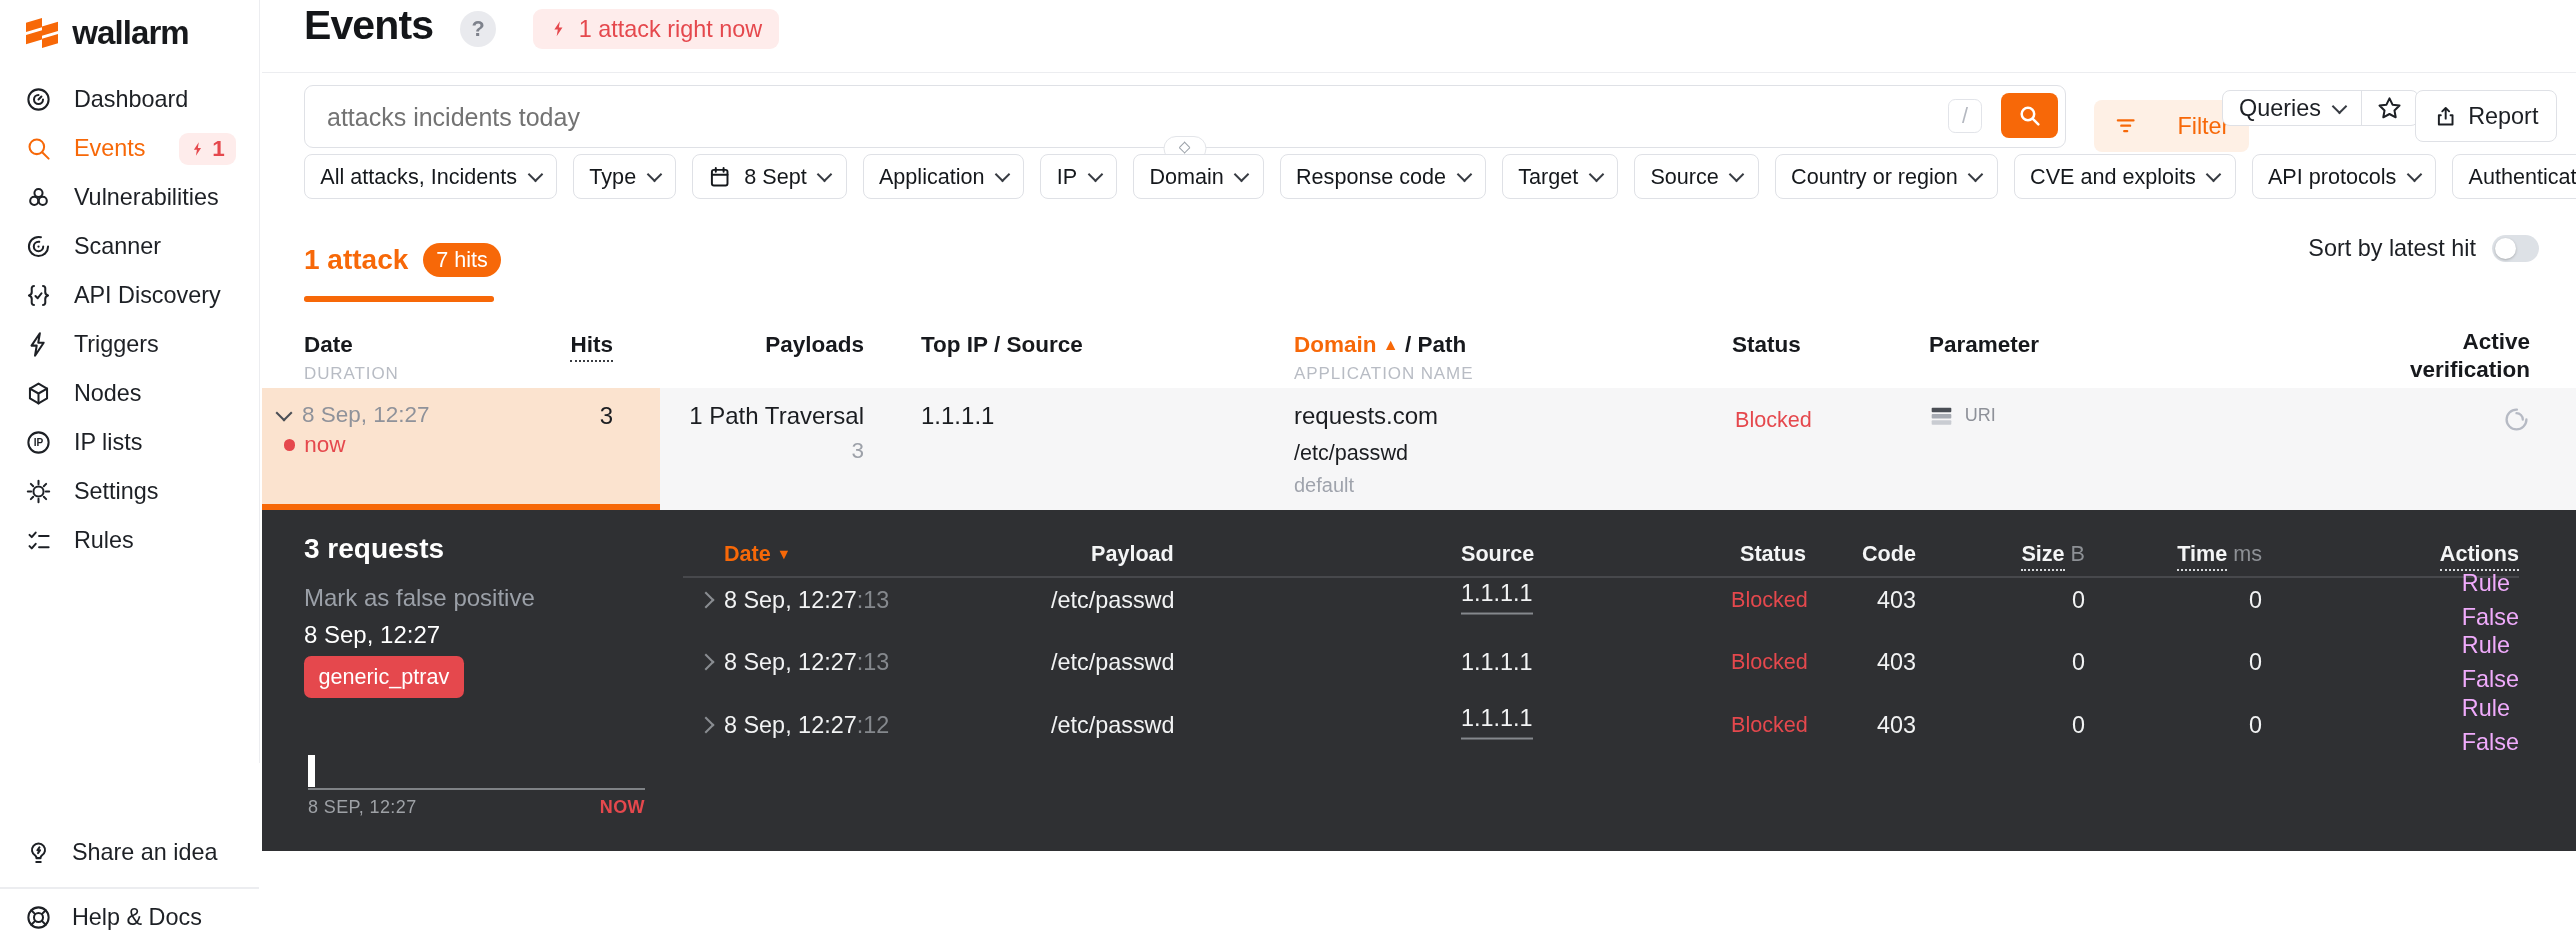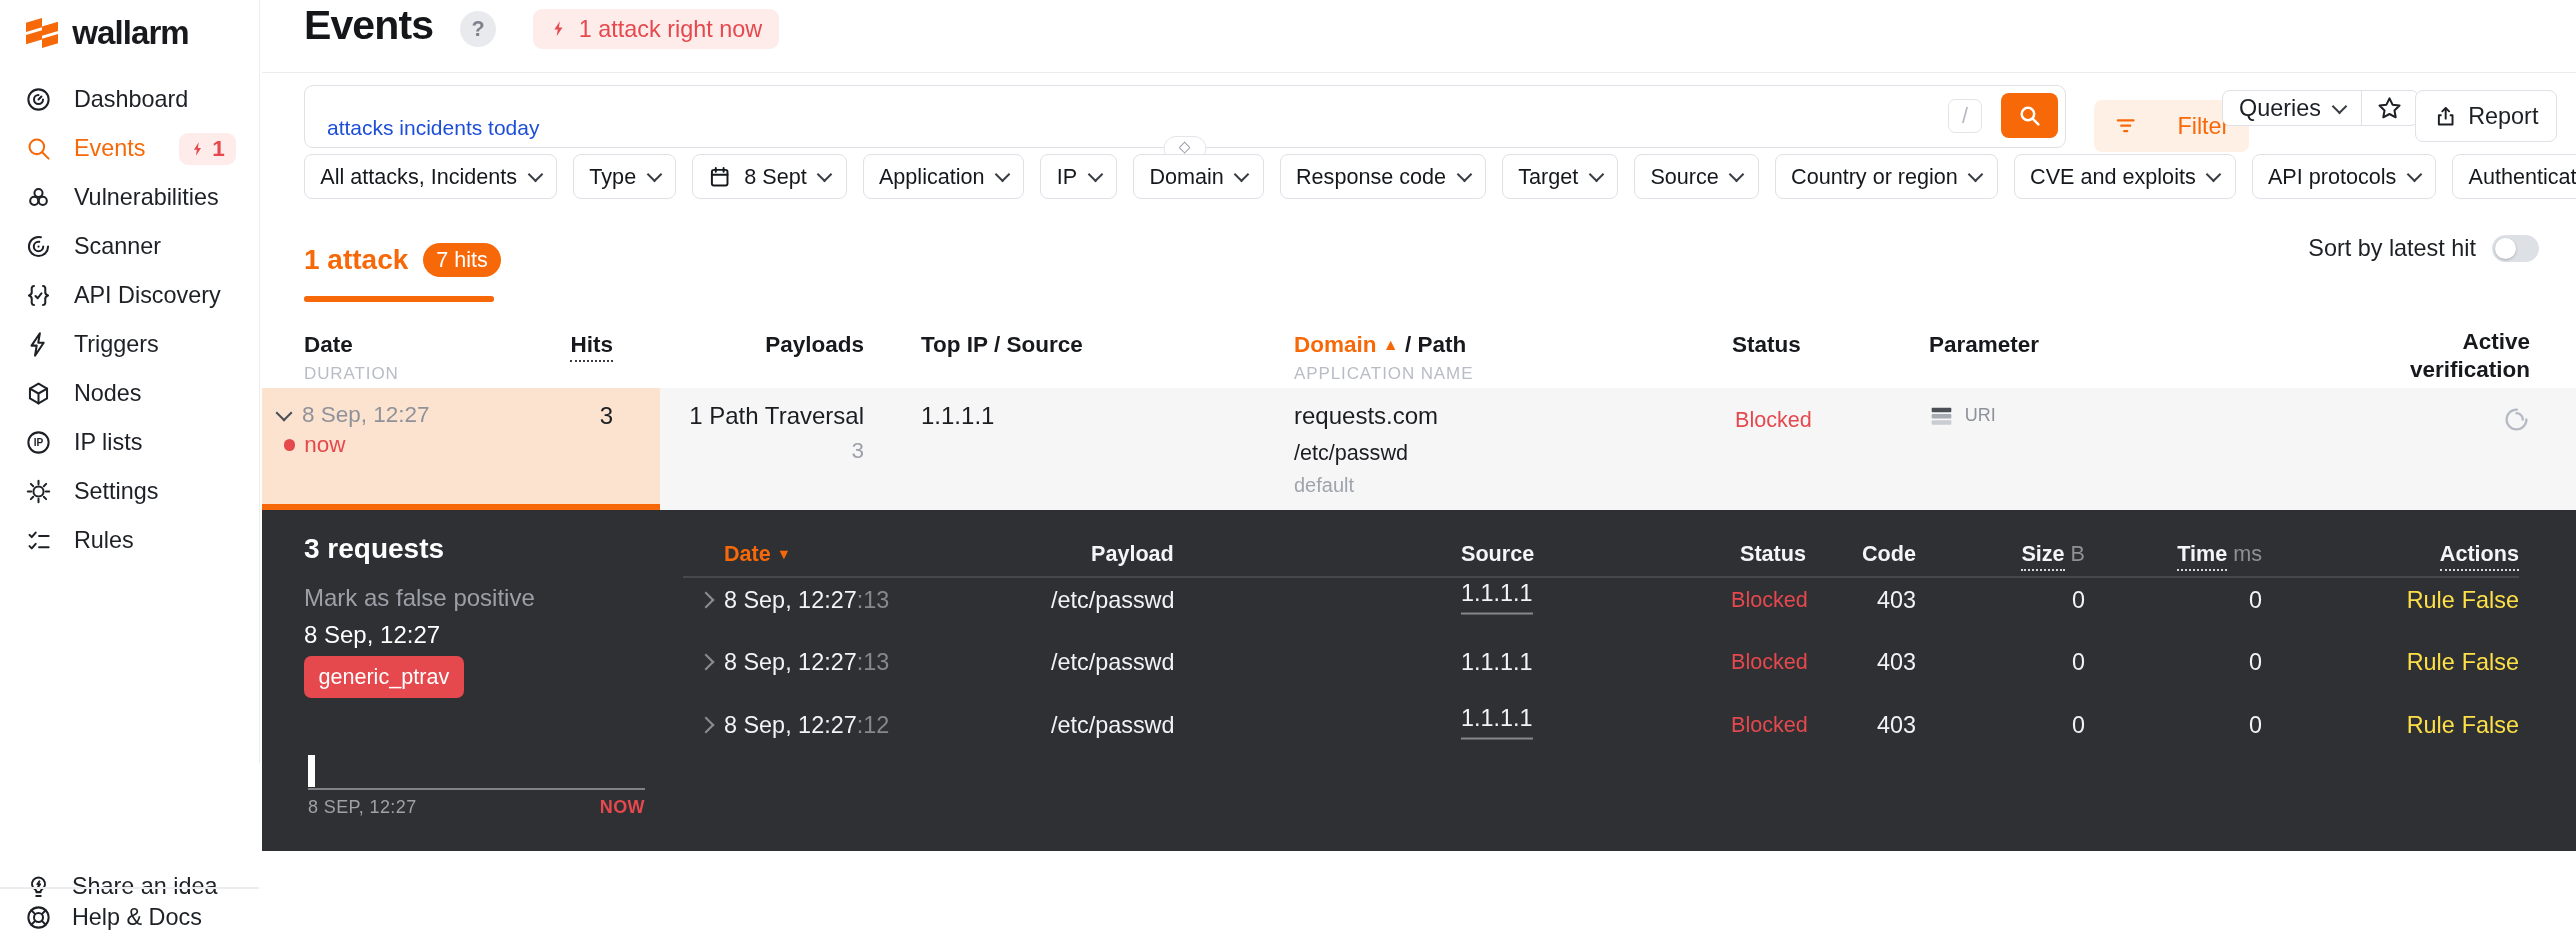--- a/index.html
+++ b/index.html
@@ -23,21 +23,21 @@
   
   .main{position:absolute;left:262px;top:0;width:2314px;height:943px;}
   .page-header{position:absolute;top:0;left:0;right:0;height:72px;border-bottom:1.8px solid #ECEDF0;}
   .page-title{position:absolute;left:42px;top:1.8px;margin:0;font-size:41px;font-weight:800;color:#141619;letter-spacing:-0.9px;}
   .help-circle{position:absolute;left:198px;top:10.8px;width:36px;height:36px;border-radius:50%;background:#E9EAEE;color:#7E828C;font-size:21.6px;font-weight:700;display:flex;align-items:center;justify-content:center;cursor:pointer;}
   .help-circle::after{content:"?";}
   .alert-badge{position:absolute;left:271px;top:9px;height:40px;border-radius:9px;background:#FEECEB;display:flex;align-items:center;gap:10.8px;padding:0 17px;color:#E5484D;font-size:23.4px;font-weight:500;cursor:pointer;}
   
   .toolbar{position:absolute;top:85px;left:0;right:0;height:72px;}
   .search-box{position:absolute;left:42px;top:0;width:1762px;height:63px;border:1.8px solid #DFE1E6;border-radius:9px;background:#fff;box-sizing:border-box;}
-  .search-input{position:absolute;left:20px;top:15px;height:52px;width:1581px;border:none;outline:none;font-size:21px;color:#1d4ed8;background:transparent;font-family:inherit;}
+  .search-input{position:absolute;left:20px;top:4px;height:52px;width:1581px;border:none;outline:none;font-size:25px;color:#737373;background:transparent;font-family:inherit;}
   .slash-hint{position:absolute;right:83px;top:12.6px;width:34px;height:34px;border:1.8px solid #E2E4E9;border-radius:7.2px;color:#B4B8C0;font-size:21.6px;display:flex;align-items:center;justify-content:center;box-sizing:border-box;}
   .search-btn{position:absolute;right:7.2px;top:7.2px;width:57px;height:45px;border:none;border-radius:8px;background:#F76808;display:flex;align-items:center;justify-content:center;cursor:pointer;}
   .expand-handle{position:absolute;left:50%;bottom:-13.5px;transform:translateX(-50%);width:43px;height:25px;background:#fff;border:1.8px solid #E3E5E9;border-radius:12.6px;display:flex;flex-direction:column;align-items:center;justify-content:center;cursor:pointer;box-sizing:border-box;}
   .mini-chev{width:7.2px;height:7.2px;border-right:1.8px solid #9AA0A8;border-bottom:1.8px solid #9AA0A8;}
   .mini-chev.up{transform:rotate(-135deg);margin-bottom:-3.6px;}
   .mini-chev.down{transform:rotate(45deg);margin-top:-3.6px;}
   .btn{height:52px;border-radius:8px;display:flex;align-items:center;gap:10.8px;font-size:23.4px;cursor:pointer;box-sizing:border-box;}
   .btn-filter{position:absolute;left:1832px;top:15px;background:#FEF0E5;color:#F76808;border:none;padding:4px 20px;font-weight:500;gap:40px;}
   .btn-group{position:absolute;left:1960px;top:5.4px;height:36px;border:1.8px solid #DFE1E6;border-radius:8px;display:flex;background:#fff;box-sizing:border-box;}
   .btn-queries{display:flex;align-items:center;gap:12.6px;padding:0 16px;font-size:23.4px;color:#1C1F24;border-right:1.8px solid #DFE1E6;cursor:pointer;}
@@ -112,21 +112,21 @@
   .r-chev{left:438px;width:10px;height:10px;border-top:2.2px solid #8A8D92;border-right:2.2px solid #8A8D92;transform:translateY(-50%) rotate(45deg);}
   .r-date{left:462px;color:#F2F3F4;}
   .r-date .sec{color:#85888D;}
   .r-pay{left:789px;color:#F2F3F4;}
   .r-src{left:1199px;color:#F2F3F4;}
   .r-src.u{border-bottom:2.7px solid #85888D;padding-bottom:6.3px;transform:translateY(-58%);}
   .r-status{left:1469px;font-size:21.6px;color:#E5484D;}
   .r-code{left:1544px;width:110px;text-align:right;color:#F2F3F4;}
   .r-size{left:1706px;width:117px;text-align:right;color:#F2F3F4;}
   .r-time{left:1883px;width:117px;text-align:right;color:#F2F3F4;}
-  .r-actions{right:57px;display:flex;gap:7px;color:#fde047;}
+  .r-actions{right:57px;display:flex;gap:7px;color:#f0abfc;flex-direction:column;}
   .r-actions span{cursor:pointer;}
 </style>
 </head>
 <body>
 
 <aside class="sidebar">
   <div class="logo">
     <span>
       <svg width="38" height="32" viewBox="0 0 40 34">
         <path d="M3 6 L20 1 L20 10 L37 5 L37 15 L20 20 L20 11 L3 16 Z" fill="#F76808"></path>
@@ -228,21 +228,21 @@
     </div>
     <div class="nav-item">
       <span class="nav-icon">
         <svg width="27" height="27" viewBox="0 0 24 24">
             <path d="M4 7l2 2 3.5-4M12.5 8H21M4 17l2 2 3.5-4M12.5 18H21"></path>
           </svg>
       </span>
       <span class="nav-label">Rules</span>
     </div>
   </nav>
-  <div class="foot-item" style="top:862px;">
+  <div class="foot-item" style="top:828px;">
     <span class="nav-icon">
       <svg width="27" height="27" viewBox="0 0 24 24" fill="none" stroke="#1D2025" stroke-width="1.8" stroke-linecap="round" stroke-linejoin="round">
           <path d="M9.2 14.8a5.8 5.8 0 1 1 5.6 0c-.8.6-1 1.4-1 2.2h-3.6c0-.8-.2-1.6-1-2.2Z"></path>
           <path d="M10 20.5h4"></path>
           <path d="M12.8 7.5 11 10h2.4l-1.8 2.5"></path>
         </svg>
     </span>
     <span class="nav-label">Share an idea</span>
   </div>
   <div class="foot-divider"></div>

